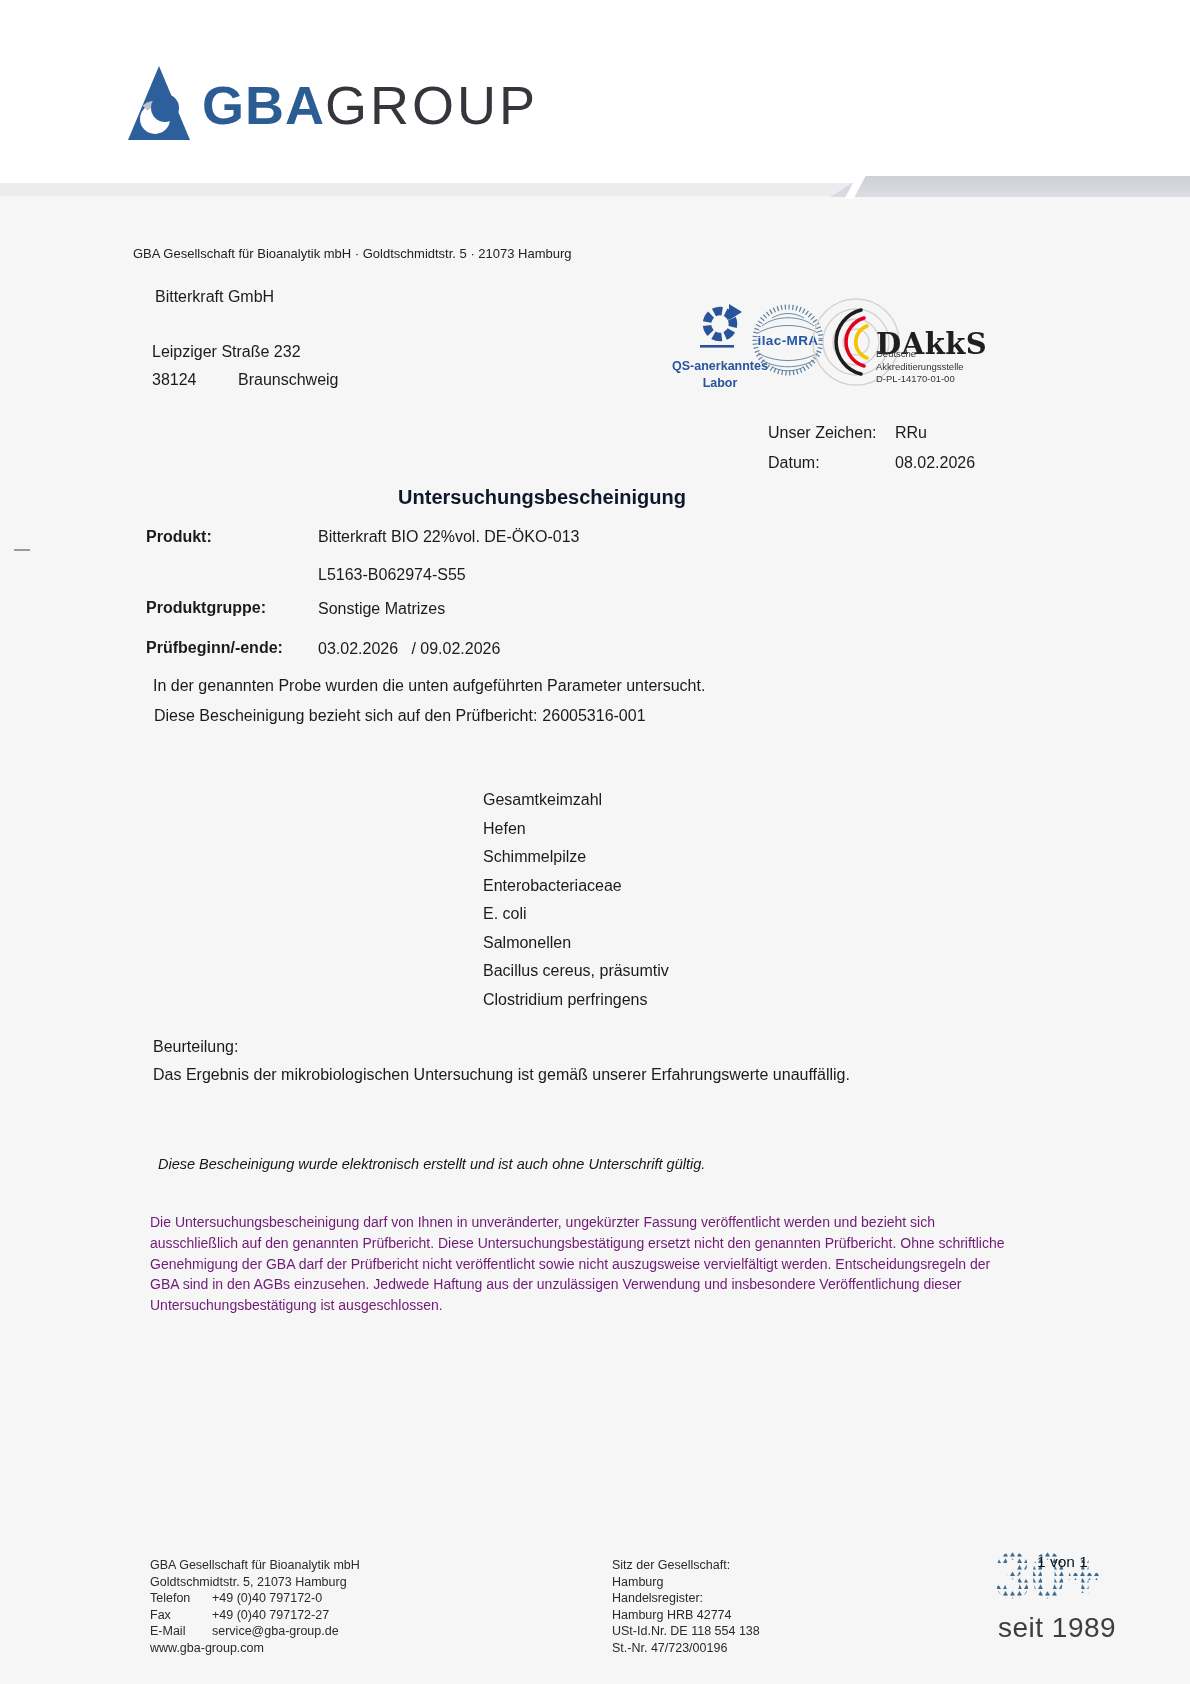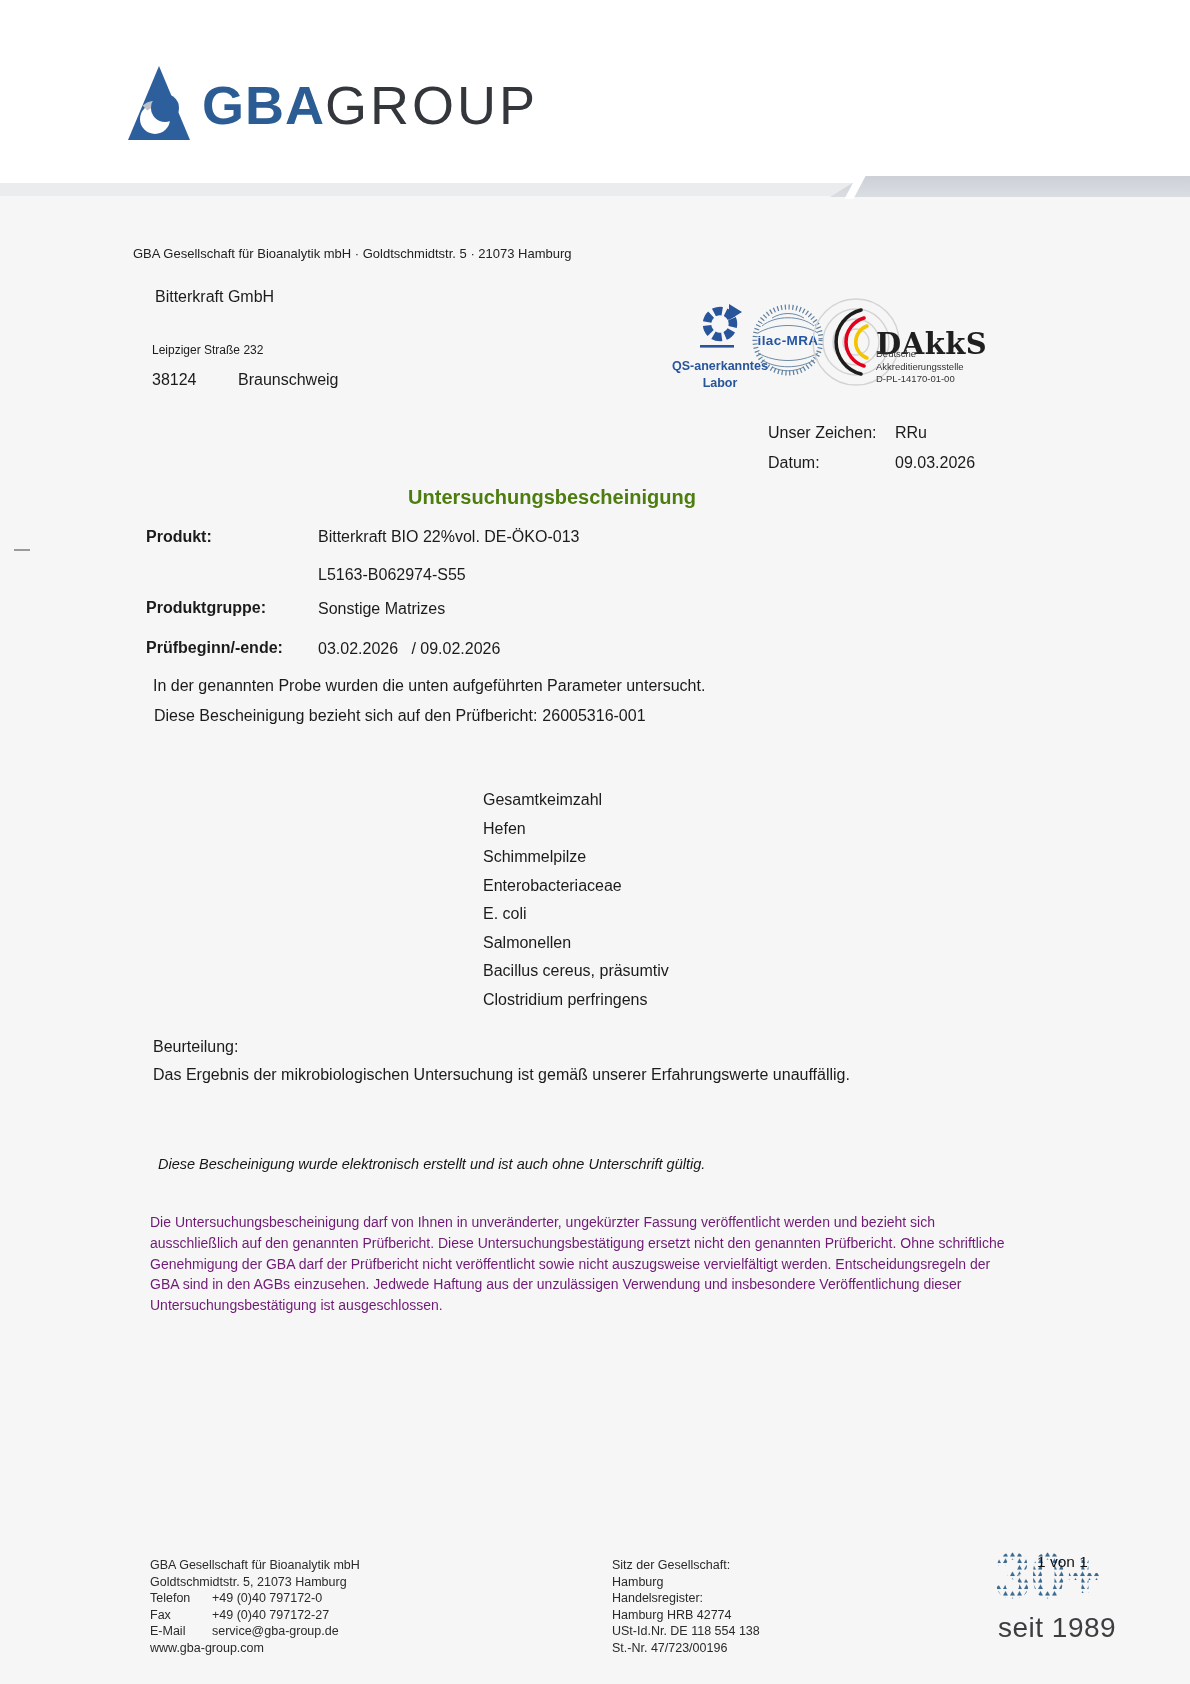--- a/index.html
+++ b/index.html
@@ -16,36 +16,36 @@
     clip-path:polygon(34px 0,100% 0,100% 100%,0 100%);}
   .band-sliver{left:851px;top:174px;width:9px;height:25px;background:#ffffff;transform:skewX(-28deg);}
 
   .logo-row{left:126px;top:64px;display:flex;align-items:center;gap:10px;}
   .wordmark{font-size:54px;letter-spacing:1px;line-height:1;}
   .wordmark .gba{font-weight:700;color:#2b5c94;}
   .wordmark .group{font-weight:300;color:#33373b;letter-spacing:3px;}
 
   .sender{left:133px;top:246px;font-size:13px;color:#222;}
   .addr-name{left:155px;top:288px;font-size:16px;}
-  .addr-street{left:152px;top:343px;font-size:12px;}
+  .addr-street{left:152px;top:343px;font-size:16px;}
   .addr-city{left:152px;top:371px;font-size:16px;}
   .addr-city .zip{display:inline-block;width:86px;}
 
   .qs-badge{left:668px;top:303px;width:104px;text-align:center;}
   .qs-badge .txt{font-size:12.5px;font-weight:700;color:#27549b;line-height:15px;margin-top:2px;}
   .ilac-badge{left:750px;top:302px;}
   .dakks-badge{left:812px;top:300px;}
   .dakks-sub{left:876px;top:348px;font-size:9.5px;line-height:12.5px;color:#333;}
 
   .meta-row{font-size:16px;}
   .meta-row .lbl{display:inline-block;width:127px;}
   .meta-ref{left:768px;top:424px;}
   .meta-date{left:768px;top:454px;}
 
-  .doc-title{left:12px;top:486px;width:1080px;text-align:center;font-size:20px;font-weight:700;color:#4d7c0f;}
+  .doc-title{left:2px;top:486px;width:1080px;text-align:center;font-size:20px;font-weight:700;color:#0f172a;}
 
   .field-lbl{left:146px;font-size:16px;font-weight:700;text-align:right;}
   .field-val{left:318px;font-size:16px;}
   .pre{white-space:pre;}
 
   .intro1{left:153px;top:677px;font-size:16px;}
   .intro2{left:154px;top:707px;font-size:16px;}
   .intro2 .val{margin-left:5px;}
 
   .param-list{left:483px;top:786px;font-size:16px;}
@@ -148,21 +148,21 @@
   <div class="abs dakks-sub">
     <div>Deutsche</div>
     <div>Akkreditierungsstelle</div>
     <div>D-PL-14170-01-00</div>
   </div>
 
   <div class="abs meta-row meta-ref">
     <span class="lbl">Unser Zeichen:</span><span>RRu</span>
   </div>
   <div class="abs meta-row meta-date">
-    <span class="lbl">Datum:</span><span>09.03.2026</span>
+    <span class="lbl">Datum:</span><span>08.02.2026</span>
   </div>
 
   <div class="abs doc-title">Untersuchungsbescheinigung</div>
 
   <div class="abs field-lbl" style="top:528px">Produkt:</div>
   <div class="abs field-val" style="top:528px">Bitterkraft BIO 22%vol. DE-ÖKO-013</div>
   <div class="abs field-val" style="top:566px">L5163-B062974-S55</div>
 
   <div class="abs field-lbl" style="top:599px">Produktgruppe:</div>
   <div class="abs field-val" style="top:600px">Sonstige Matrizes</div>

